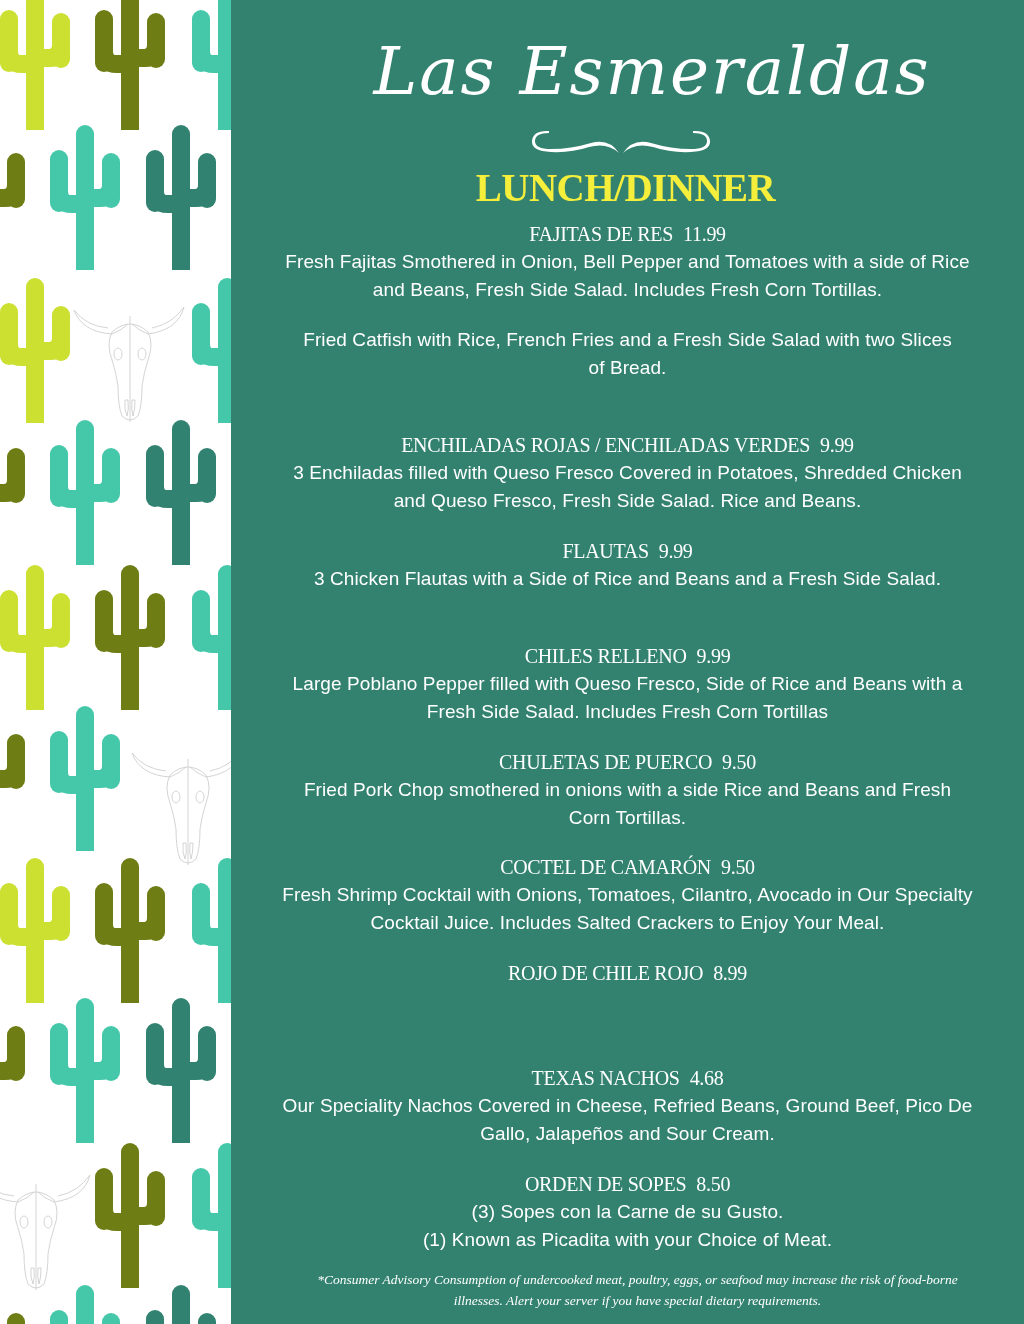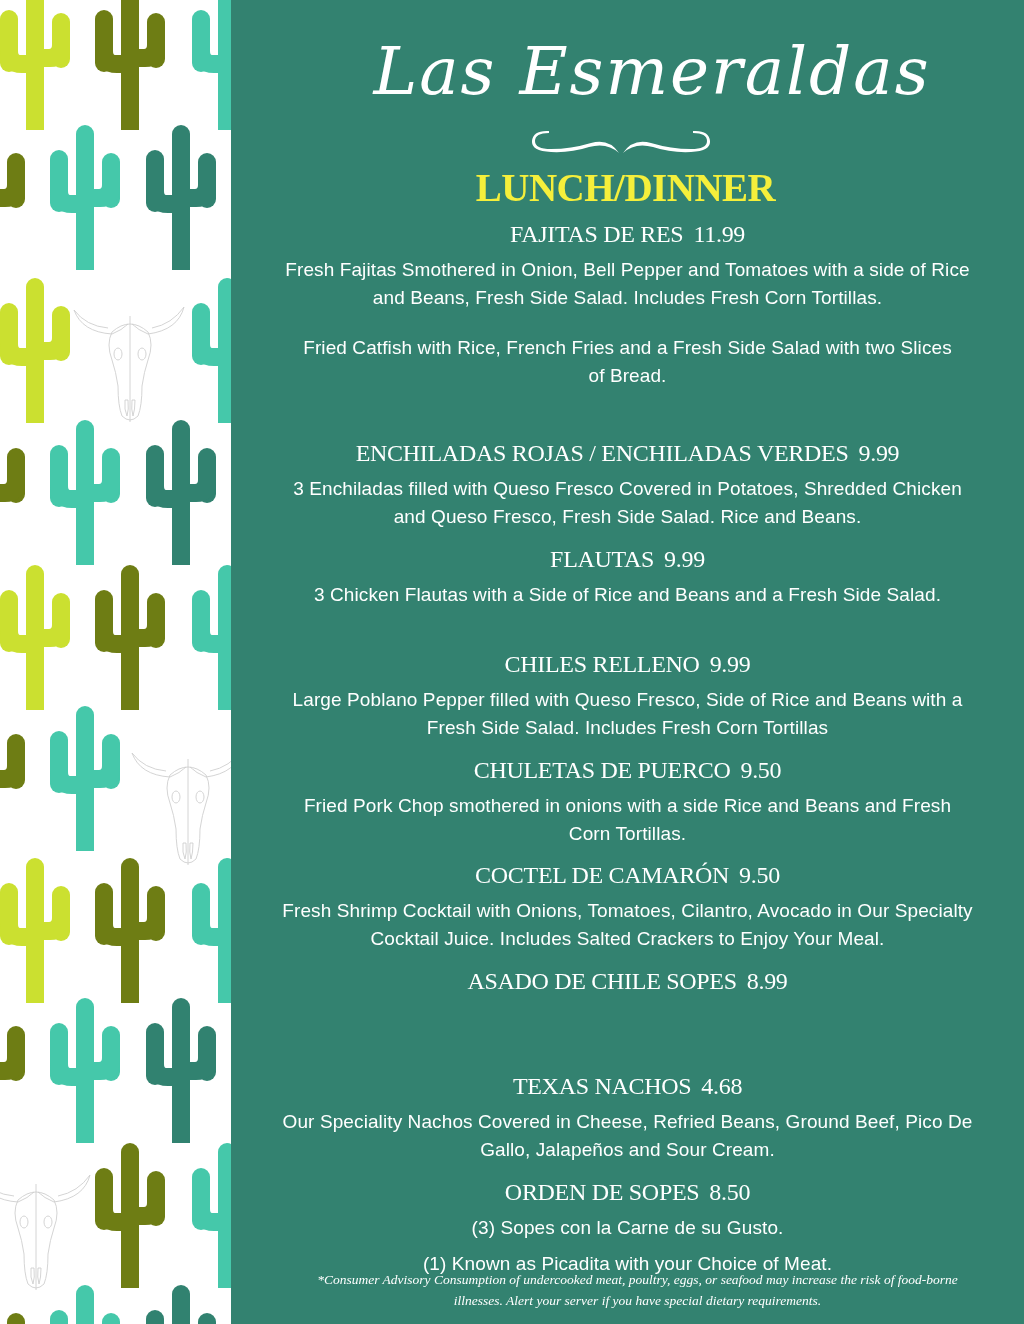--- a/index.html
+++ b/index.html
@@ -6,23 +6,23 @@
     html, body { width: 1024px; height: 1324px; overflow: hidden; background: #ffffff; }
     .page { position: relative; width: 1024px; height: 1324px; }
     .pattern { position: absolute; left: 0; top: 0; width: 231px; height: 1324px; background: #ffffff; overflow: hidden; }
     .pattern svg { position: absolute; left: 0; top: 0; }
     .panel { position: absolute; left: 231px; top: 0; width: 793px; height: 1324px; background: #338270; color: #ffffff; text-align: center; }
     .title { position: absolute; left: 0; right: 0; top: 22px; font-family: "DejaVu Serif", serif; font-style: italic; font-size: 66px; line-height: 100px; color: #ffffff; letter-spacing: 2px; padding-left: 33px; margin-left: 16px; }
     .flourish { position: absolute; left: 300px; top: 127px; width: 180px; height: 32px; }
     .section-heading { position: absolute; left: 8px; right: 0; top: 165px; font-family: "Liberation Serif", serif; font-weight: bold; font-size: 39px; line-height: 46px; color: #f5ef3b; letter-spacing: -0.5px; padding-right: 12px; }
     .items { position: absolute; left: 0; right: 0; top: 220px; }
     .item { height: 105.5px; padding-top: 0; }
-    .item-name { font-family: "Liberation Serif", serif; font-size: 24px; line-height: 28px; color: #ffffff; letter-spacing: -0.3px; }
+    .item-name { font-family: "Liberation Serif", serif; font-size: 20px; line-height: 28px; color: #ffffff; letter-spacing: -0.3px; }
     .item-name .price { margin-left: 10px; }
-    .item-desc { font-family: "Liberation Sans", sans-serif; font-size: 19px; line-height: 28px; color: #ffffff; width: 700px; margin: 8px auto; letter-spacing: 0.1px; }
+    .item-desc { font-family: "Liberation Sans", sans-serif; font-size: 19px; line-height: 28px; color: #ffffff; width: 700px; margin: 0 auto; letter-spacing: 0.1px; }
     .advisory { position: absolute; left: 60px; right: 40px; top: 1269px; font-family: "Liberation Serif", serif; font-style: italic; font-size: 13.5px; line-height: 21px; color: #ffffff; }
   </style>
 </head>
 <body>
 
 <div class="page">
 
   <div class="pattern">
     <svg width="231" height="1324" viewBox="0 0 231 1324" xmlns="http://www.w3.org/2000/svg">
       <defs>
@@ -131,21 +131,21 @@
       </div>
       <div class="item">
         <div class="item-name"><span>CHULETAS DE PUERCO</span><span class="price">9.50</span></div>
         <div class="item-desc" style="width:660px">Fried Pork Chop smothered in onions with a side Rice and Beans and Fresh Corn Tortillas.</div>
       </div>
       <div class="item">
         <div class="item-name"><span>COCTEL DE CAMARÓN</span><span class="price">9.50</span></div>
         <div class="item-desc">Fresh Shrimp Cocktail with Onions, Tomatoes, Cilantro, Avocado in Our Specialty Cocktail Juice. Includes Salted Crackers to Enjoy Your Meal.</div>
       </div>
       <div class="item">
-        <div class="item-name"><span>ASADO DE CHILE SOPES</span><span class="price">8.99</span></div>
+        <div class="item-name"><span>ROJO DE CHILE ROJO</span><span class="price">8.99</span></div>
       </div>
       <div class="item">
         <div class="item-name"><span>TEXAS NACHOS</span><span class="price">4.68</span></div>
         <div class="item-desc" style="width:720px">Our Speciality Nachos Covered in Cheese, Refried Beans, Ground Beef, Pico De Gallo, Jalapeños and Sour Cream.</div>
       </div>
       <div class="item">
         <div class="item-name"><span>ORDEN DE SOPES</span><span class="price">8.50</span></div>
         <div class="item-desc">(3) Sopes con la Carne de su Gusto.</div>
         <div class="item-desc">(1) Known as Picadita with your Choice of Meat.</div>
       </div>

